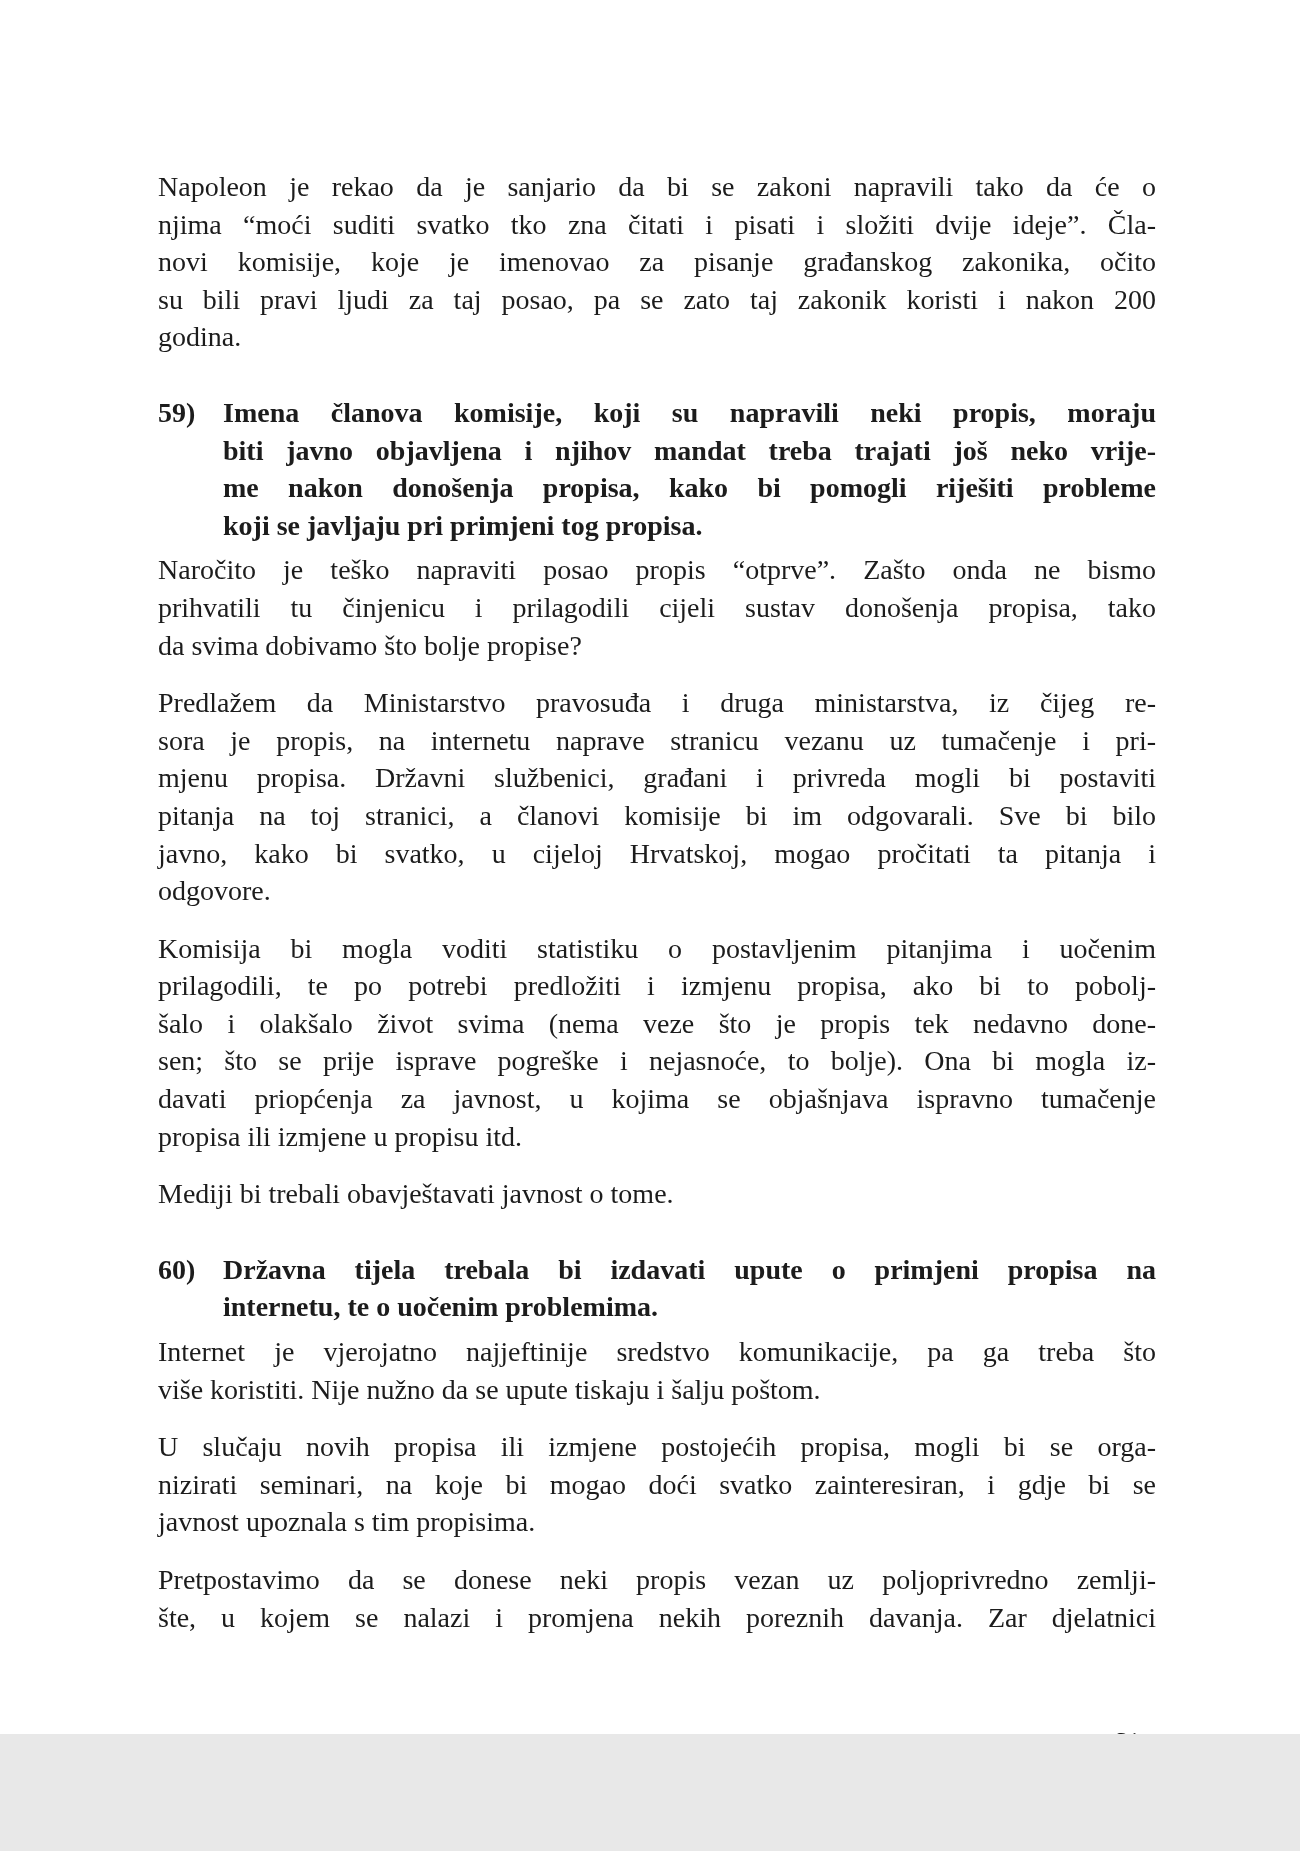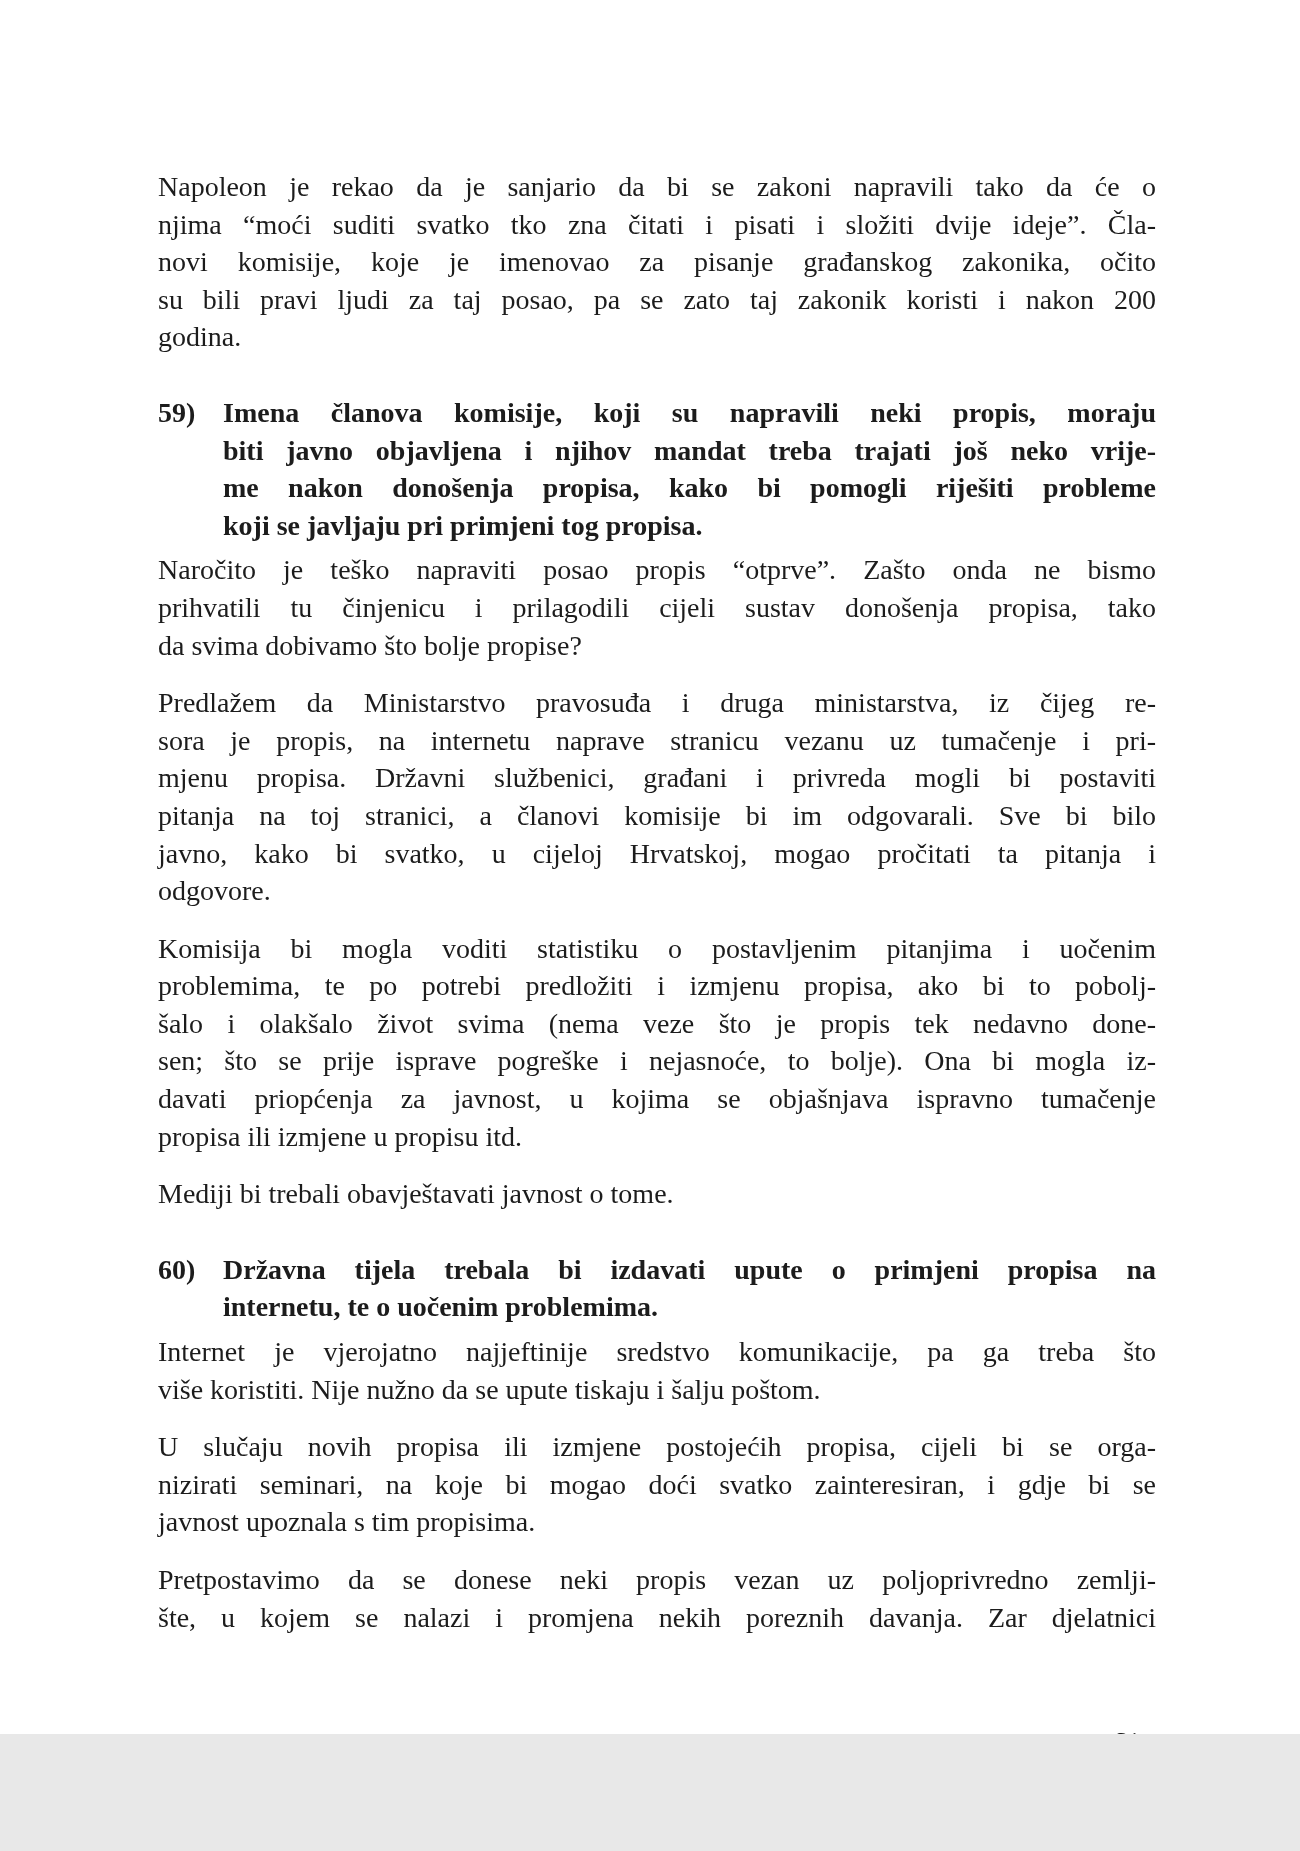--- a/index.html
+++ b/index.html
@@ -83,40 +83,40 @@
       <div class="block paragraph m-para">
         <div class="line fill">Predlažem da Ministarstvo pravosuđa i druga ministarstva, iz čijeg re-</div>
         <div class="line fill">sora je propis, na internetu naprave stranicu vezanu uz tumačenje i pri-</div>
         <div class="line fill">mjenu propisa. Državni službenici, građani i privreda mogli bi postaviti</div>
         <div class="line fill">pitanja na toj stranici, a članovi komisije bi im odgovarali. Sve bi bilo</div>
         <div class="line fill">javno, kako bi svatko, u cijeloj Hrvatskoj, mogao pročitati ta pitanja i</div>
         <div class="line">odgovore.</div>
       </div>
       <div class="block paragraph m-para">
         <div class="line fill">Komisija bi mogla voditi statistiku o postavljenim pitanjima i uočenim</div>
-        <div class="line fill">problemima, te po potrebi predložiti i izmjenu propisa, ako bi to pobolj-</div>
+        <div class="line fill">prilagodili, te po potrebi predložiti i izmjenu propisa, ako bi to pobolj-</div>
         <div class="line fill">šalo i olakšalo život svima (nema veze što je propis tek nedavno done-</div>
         <div class="line fill">sen; što se prije isprave pogreške i nejasnoće, to bolje). Ona bi mogla iz-</div>
         <div class="line fill">davati priopćenja za javnost, u kojima se objašnjava ispravno tumačenje</div>
         <div class="line">propisa ili izmjene u propisu itd.</div>
       </div>
       <div class="block paragraph m-para">
         <div class="line">Mediji bi trebali obavještavati javnost o tome.</div>
       </div>
       <div class="block numbered m-item">
         <span class="num">60)</span>
         <div class="line fill">Državna tijela trebala bi izdavati upute o primjeni propisa na</div>
         <div class="line">internetu, te o uočenim problemima.</div>
       </div>
       <div class="block paragraph m-tight">
         <div class="line fill">Internet je vjerojatno najjeftinije sredstvo komunikacije, pa ga treba što</div>
         <div class="line">više koristiti. Nije nužno da se upute tiskaju i šalju poštom.</div>
       </div>
       <div class="block paragraph m-para">
-        <div class="line fill">U slučaju novih propisa ili izmjene postojećih propisa, cijeli bi se orga-</div>
+        <div class="line fill">U slučaju novih propisa ili izmjene postojećih propisa, mogli bi se orga-</div>
         <div class="line fill">nizirati seminari, na koje bi mogao doći svatko zainteresiran, i gdje bi se</div>
         <div class="line">javnost upoznala s tim propisima.</div>
       </div>
       <div class="block paragraph m-para">
         <div class="line fill">Pretpostavimo da se donese neki propis vezan uz poljoprivredno zemlji-</div>
         <div class="line fill">šte, u kojem se nalazi i promjena nekih poreznih davanja. Zar djelatnici</div>
       </div>
     </div>
   <div class="page-number">31</div>
 </div>

